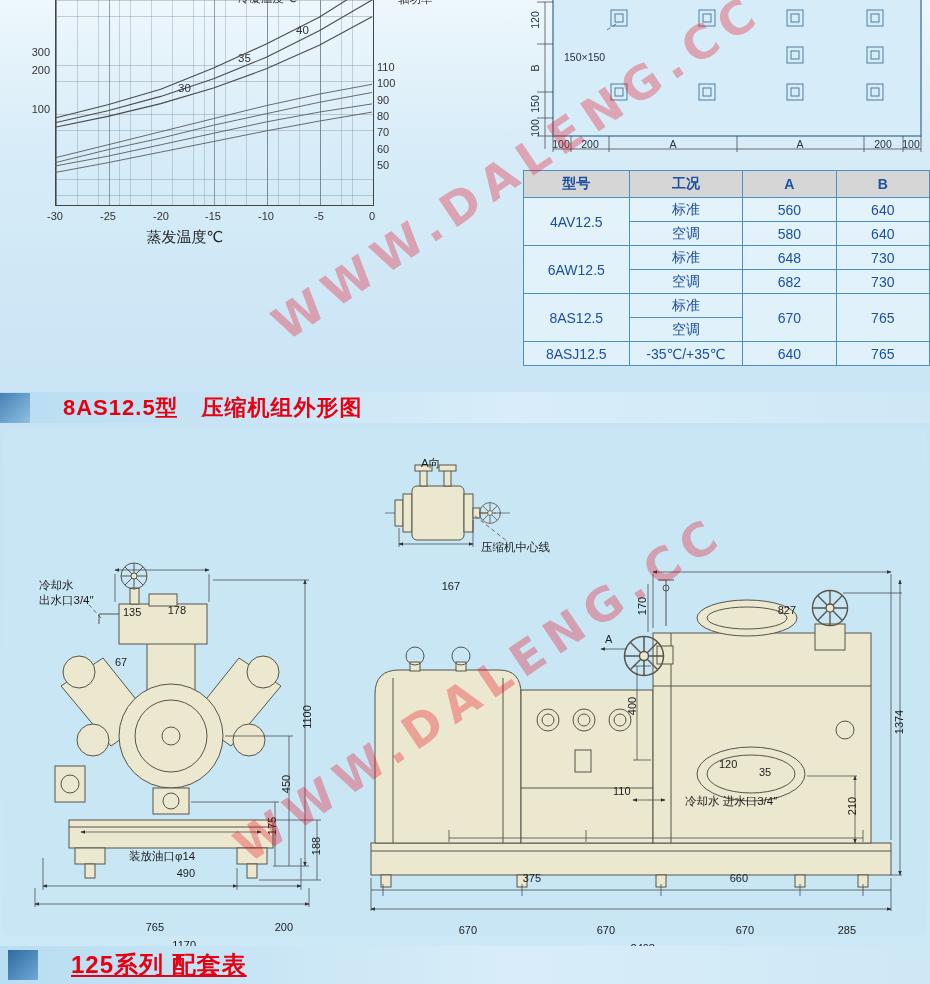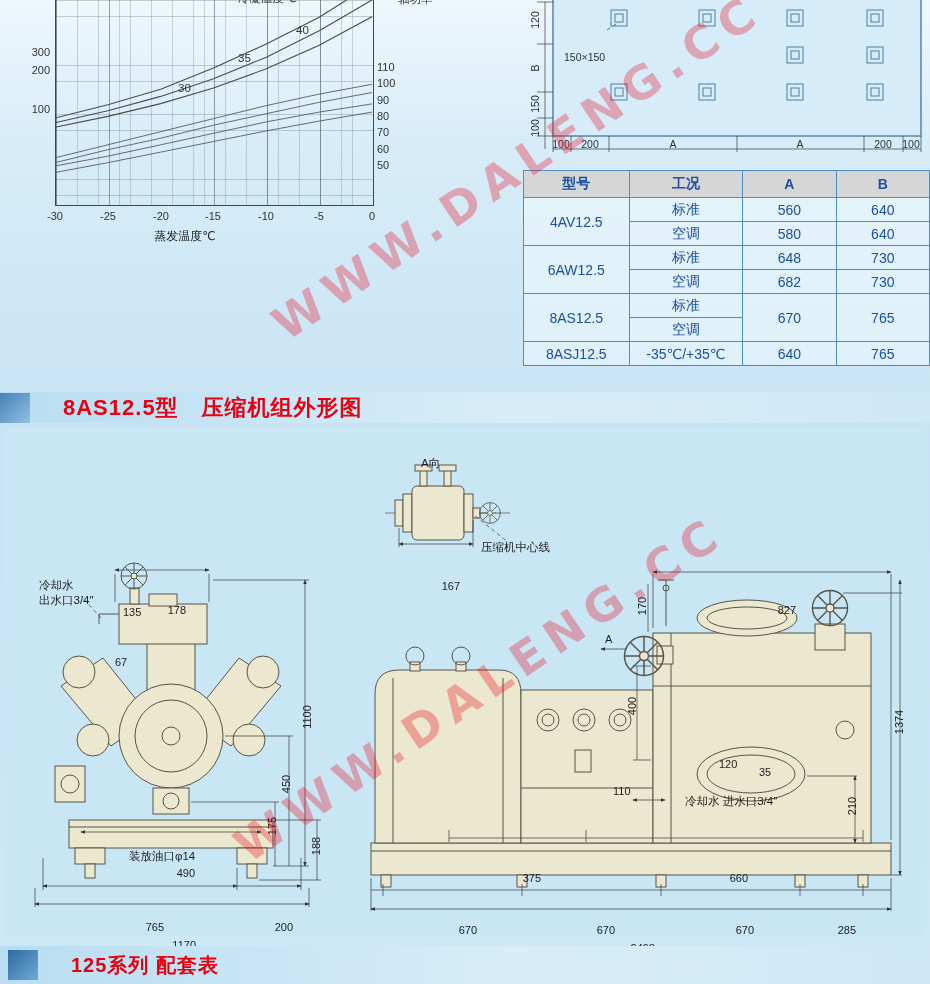--- a/index.html
+++ b/index.html
@@ -16,21 +16,21 @@
       repeating-linear-gradient(to right, rgba(120,140,150,.35) 0 .6px, transparent .6px 10.57px),
       repeating-linear-gradient(to bottom, rgba(120,140,150,.4) 0 .6px, transparent .6px 16.28px);
     border-left:1.3px solid #444;border-right:1.3px solid #444;border-bottom:1.3px solid #444;}
   .chart-svg{position:absolute;left:0;top:0;}
   .curve{fill:none;stroke:#4b4b4b;stroke-width:1.1;stroke-linejoin:round;}
   .curve2{fill:none;stroke:#5a5a5a;stroke-width:.9;stroke-linejoin:round;}
   .tick{position:absolute;font-size:11px;color:#333;}
   .tick.r{text-align:right;}
   .tick.c{text-align:center;}
   .cl-lab{position:absolute;font-size:11.5px;color:#333;}
-  .x-label{position:absolute;font-size:12px;color:#222;text-align:center;}
+  .x-label{position:absolute;font-size:15px;color:#222;text-align:center;}
   .chart-note{position:absolute;font-size:13px;color:#1b1b1b;white-space:nowrap;}
   
   .foundation-block{position:absolute;left:523px;top:0;width:407px;height:168px;overflow:hidden;}
   .f-lab{position:absolute;font-size:10.5px;color:#234;white-space:nowrap;}
   .rot{display:inline-block;transform:rotate(-90deg);}
   
   .spec-table{position:absolute;left:523px;top:170px;width:407px;border-collapse:collapse;
     font-size:14px;color:#1c50a0;}
   .spec-table th,.spec-table td{border:1px solid #4c8ec6;text-align:center;padding:0;}
   .spec-table th{height:26px;background:#d6d6d6;font-weight:bold;}
@@ -406,17 +406,17 @@
   <span class="dl c" style="left:426px;top:448px;">670</span>
   <span class="dl c" style="left:564px;top:448px;">670</span>
   <span class="dl c" style="left:703px;top:448px;">670</span>
   <span class="dl c" style="left:805px;top:448px;">285</span>
   <span class="dl c" style="left:604px;top:466px;">2498</span>
   <span class="dl" style="left:602px;top:205px;">A</span>
 </div>
 
 <div class="sec-header" style="top:946px;height:38px;">
   <span class="sec-bullet" style="margin-left:8px;background:linear-gradient(135deg,#2f6aa0,#6fa9d4);"></span>
-  <span class="sec-title" style="font-size:20px;">125系列 配套表</span>
+  <span class="sec-title" style="font-size:24px;text-decoration:underline;">125系列 配套表</span>
 </div>
 
 <span class="wm" style="left:228px;top:140px;">WWW.DALENG.CC</span>
 <span class="wm" style="left:190px;top:662px;">WWW.DALENG.CC</span>
 
 </body></html>

